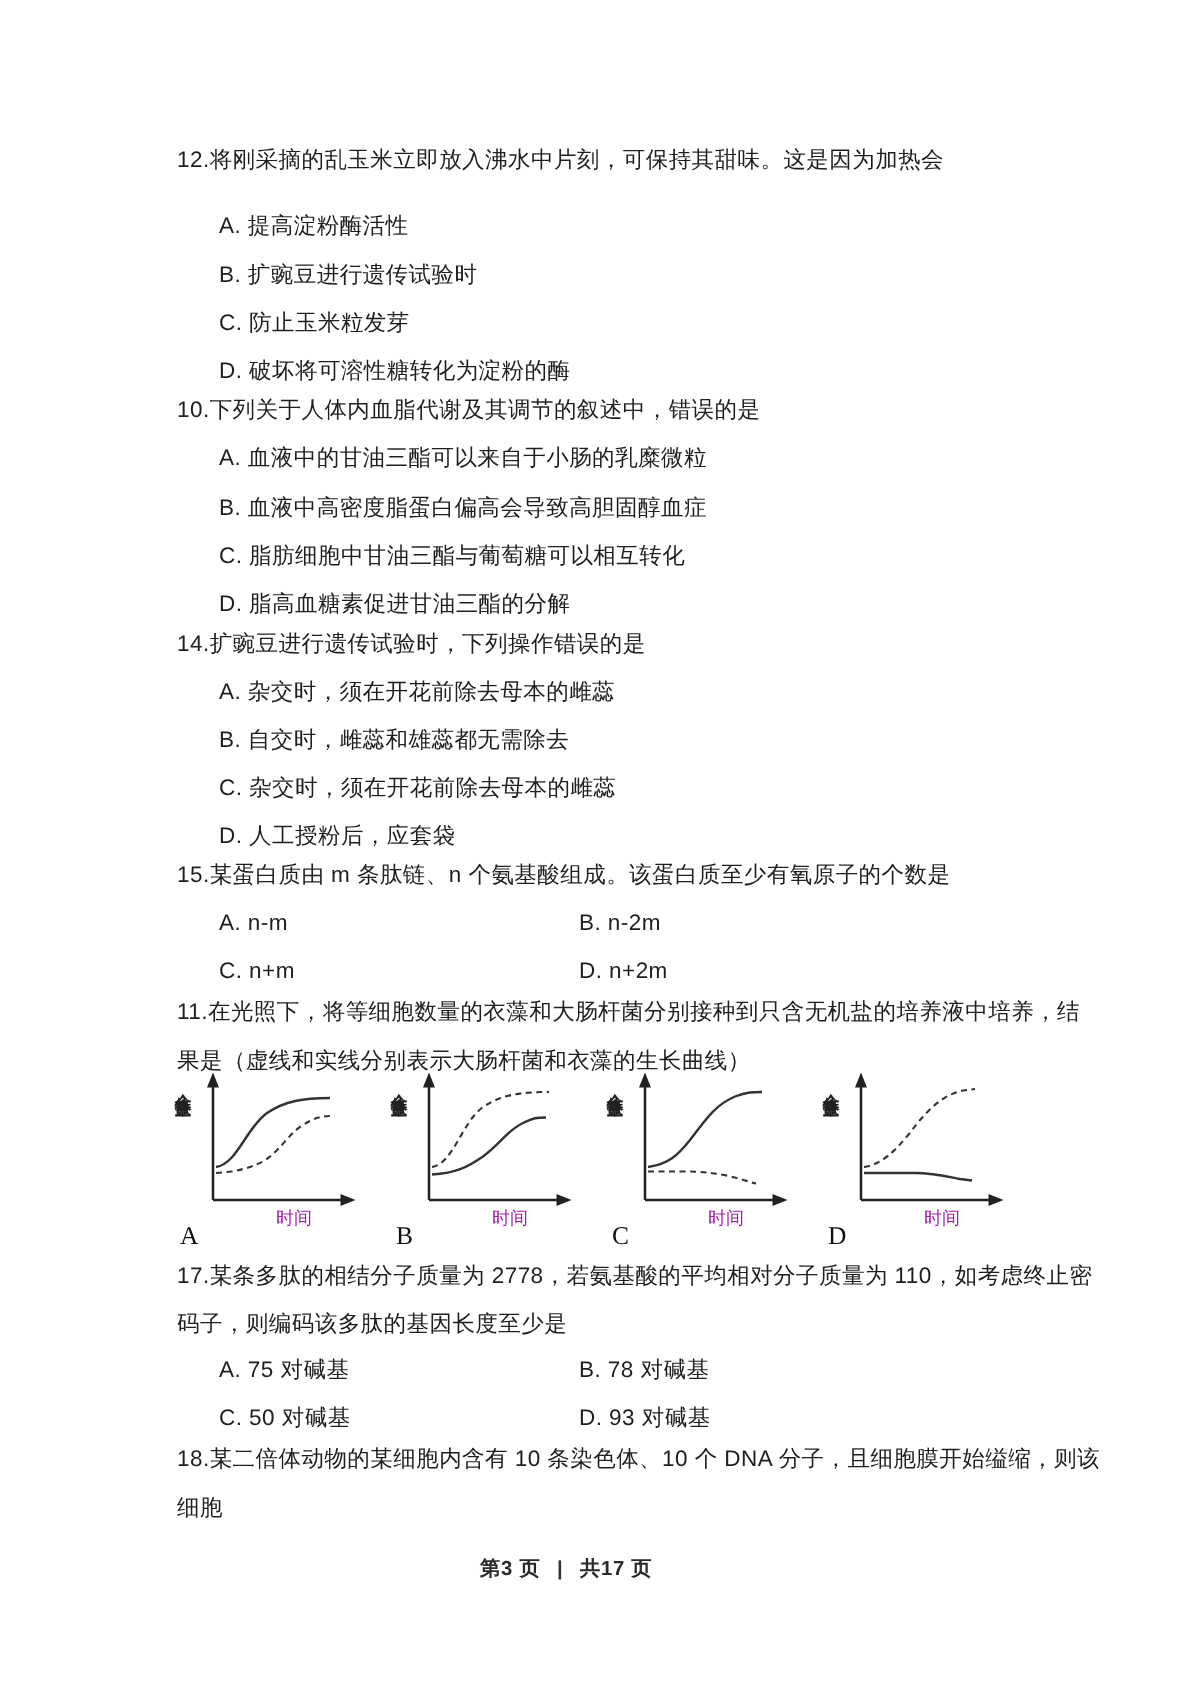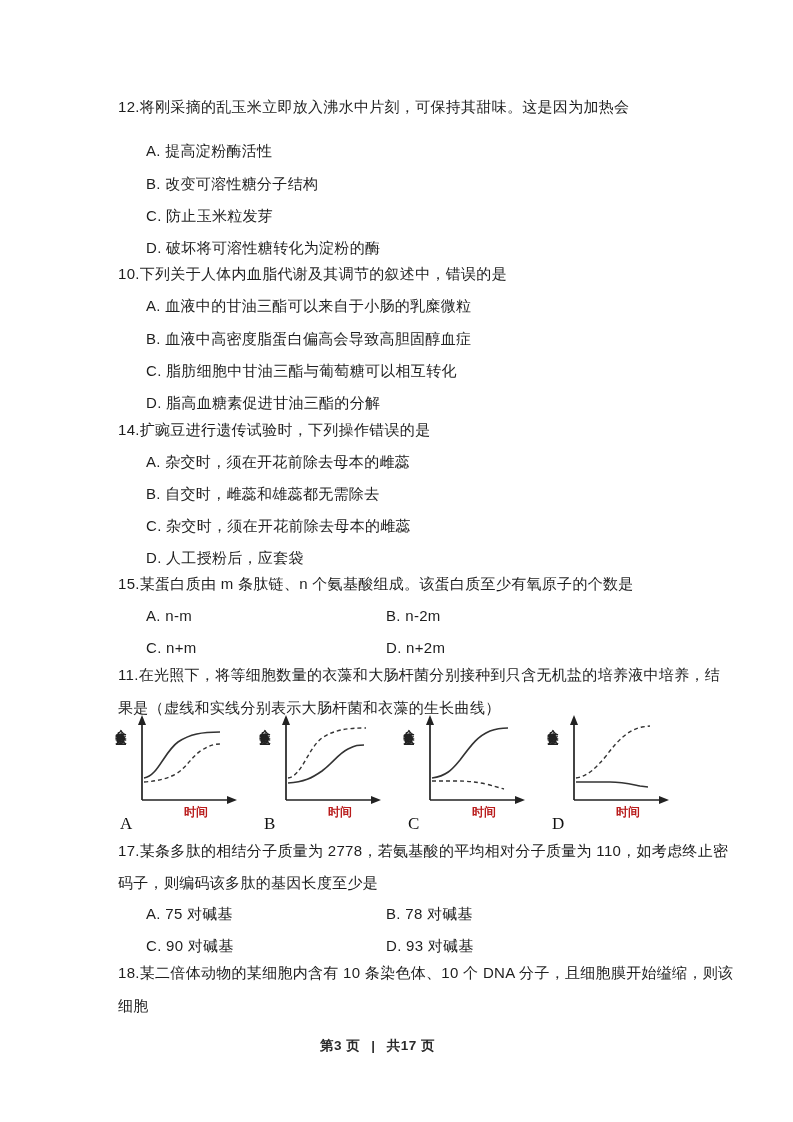--- a/index.html
+++ b/index.html
@@ -30,21 +30,21 @@
   }
   .graph{position:relative;width:130px;height:122px;}
   .graph svg{position:absolute;left:14px;top:0;}
   .ylab{
     position:absolute;left:1px;top:6px;
     writing-mode:vertical-rl;text-orientation:upright;
     font-size:11px;letter-spacing:2px;font-weight:700;color:#222;
   }
   .xlab{
     position:absolute;left:72px;top:90px;
-    font-size:12px;font-weight:700;color:#b91c1c;
+    font-size:12px;font-weight:400;color:#a21caf;
   }
   .glab{
     position:absolute;left:8px;top:100px;
     font-size:17px;
     font-family:"Liberation Serif", serif;
     color:#111;
   }
   .axis{stroke:#222;stroke-width:1.7;fill:none;}
   .arrow{fill:#222;stroke:none;}
   .curve-solid{stroke:#333;stroke-width:1.6;fill:none;}
@@ -56,21 +56,21 @@
   }
   .footer .sep{display:inline-block;margin:0 11px;color:#333;}
 </style>
 </head>
 <body>
 
 <div class="page">
 
   <div class="ln" style="top:97px">12.将刚采摘的乱玉米立即放入沸水中片刻，可保持其甜味。这是因为加热会</div>
   <div class="ln opt" style="top:141px">A. 提高淀粉酶活性</div>
-  <div class="ln opt" style="top:174px">B. 改变可溶性糖分子结构</div>
+  <div class="ln opt" style="top:174px">B. 扩豌豆进行遗传试验时</div>
   <div class="ln opt" style="top:206px">C. 防止玉米粒发芽</div>
   <div class="ln opt" style="top:238px">D. 破坏将可溶性糖转化为淀粉的酶</div>
 
   <div class="ln" style="top:264px">10.下列关于人体内血脂代谢及其调节的叙述中，错误的是</div>
   <div class="ln opt" style="top:296px">A. 血液中的甘油三酯可以来自于小肠的乳糜微粒</div>
   <div class="ln opt" style="top:329px">B. 血液中高密度脂蛋白偏高会导致高胆固醇血症</div>
   <div class="ln opt" style="top:393px">D. 脂高血糖素促进甘油三酯的分解</div>
   <div class="ln opt" style="top:361px">C. 脂肪细胞中甘油三酯与葡萄糖可以相互转化</div>
 
   <div class="ln" style="top:420px">14.扩豌豆进行遗传试验时，下列操作错误的是</div>
@@ -145,21 +145,21 @@
       <div class="xlab">时间</div>
       <div class="glab">D</div>
     </div>
 
   </div>
 
   <div class="ln" style="top:841px">17.某条多肽的相结分子质量为 2778，若氨基酸的平均相对分子质量为 110，如考虑终止密</div>
   <div class="ln" style="top:873px">码子，则编码该多肽的基因长度至少是</div>
   <div class="ln opt" style="top:904px">A. 75 对碱基</div>
   <div class="ln col2" style="top:904px">B. 78 对碱基</div>
-  <div class="ln opt" style="top:936px">C. 90 对碱基</div>
+  <div class="ln opt" style="top:936px">C. 50 对碱基</div>
   <div class="ln col2" style="top:936px">D. 93 对碱基</div>
 
   <div class="ln" style="top:963px">18.某二倍体动物的某细胞内含有 10 条染色体、10 个 DNA 分子，且细胞膜开始缢缩，则该</div>
   <div class="ln" style="top:996px">细胞</div>
 
   <div class="footer">
     <span>第3 页</span><span class="sep">|</span><span>共17 页</span>
   </div>
 
 </div>

